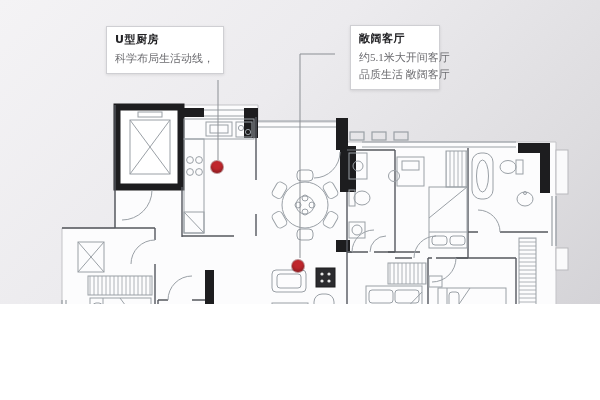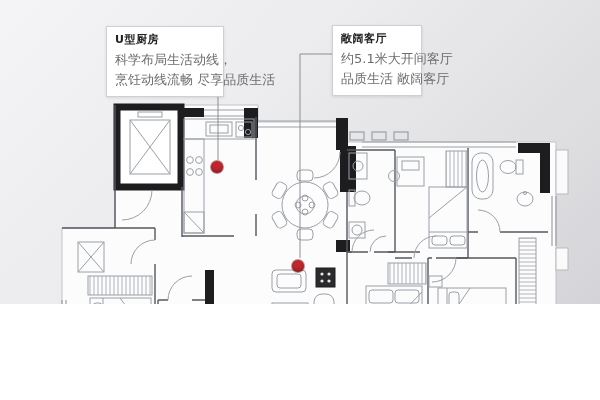--- a/index.html
+++ b/index.html
@@ -7,23 +7,23 @@
     position:relative;width:600px;height:304px;overflow:hidden;
     background:linear-gradient(135deg,#f4f3f5 0%,#ecebee 40%,#dddcdf 80%,#d4d3d7 100%);
     font-family:"DejaVu Sans","Liberation Sans",sans-serif;
   }
   .plan-svg{position:absolute;left:0;top:0;}
   .callout{
     position:absolute;background:#ffffff;border:1px solid #cfcfd3;
     box-shadow:0 1px 3px rgba(0,0,0,.10);padding:5px 8px 6px 8px;z-index:3;
   }
   #callout-kitchen{left:106px;top:26px;width:100px;}
-  #callout-living{left:332px;top:25px;width:72px;}
+  #callout-living{left:350px;top:25px;width:72px;}
   .callout-title{font-size:11px;font-weight:bold;color:#222225;margin-bottom:3px;letter-spacing:.5px;}
-  .callout-line{font-size:13px;color:#6c6c70;line-height:1.55;white-space:nowrap;}
+  .callout-line{font-size:11px;color:#6c6c70;line-height:1.55;white-space:nowrap;font-family:Liberation Serif, serif;}
   .marker{
     position:absolute;width:12px;height:12px;border-radius:50%;
     transform:translate(-50%,-50%);z-index:4;
     box-shadow:0 0 0 1px rgba(110,16,20,.45), inset 0 -2px 3px rgba(0,0,0,.25);
   }
 </style>
 </head>
 <body>
 
 <div class="stage">
@@ -269,21 +269,20 @@
 
     <g stroke="#8b8f94" stroke-width="1" fill="none">
       <path d="M218,80 V160"></path>
       <path d="M335,54 H300 V258"></path>
     </g>
   </svg>
 
   <div class="callout" id="callout-kitchen">
     <div class="callout-title">U型厨房</div>
     <div class="callout-line">科学布局生活动线，</div>
-    <div class="callout-line">烹饪动线流畅 尽享品质生活</div>
   </div>
 
   <div class="callout" id="callout-living">
     <div class="callout-title">敞阔客厅</div>
     <div class="callout-line">约5.1米大开间客厅</div>
     <div class="callout-line">品质生活 敞阔客厅</div>
   </div>
 
 <div class="marker" style="left: 217px; top: 167px; background: rgb(192, 39, 45);"></div>
     <div class="marker" style="left: 298px; top: 266px; background: rgb(192, 39, 45);"></div>

